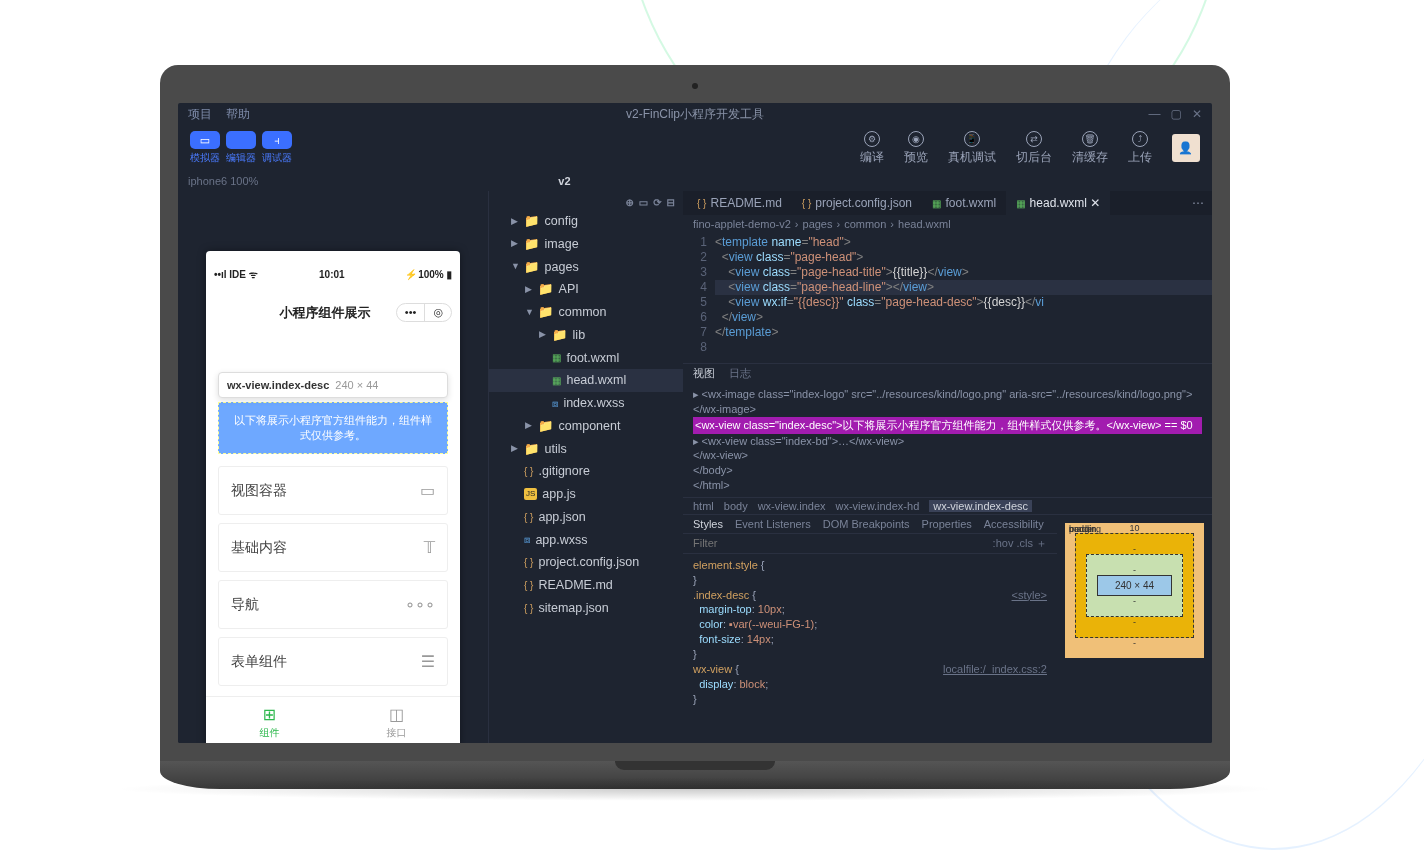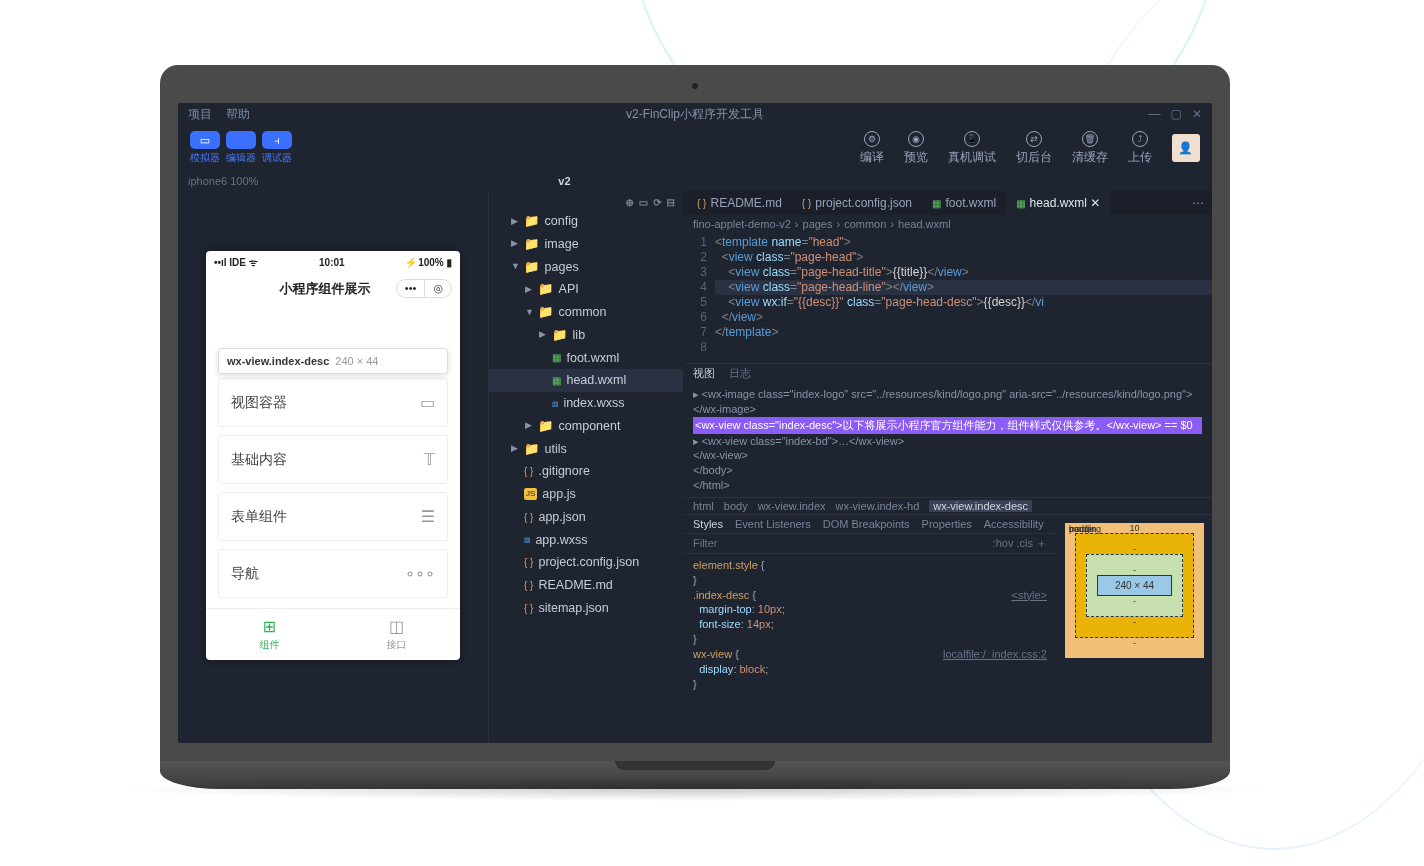--- a/index.html
+++ b/index.html
@@ -37,21 +37,21 @@
 
 
 .status-row { display:flex; align-items:center; height:20px; padding:0 10px; color:#6a7388; font-size:11px; border-bottom:0; }
 
 
 .main { flex:1; display:flex; min-height:0; }
 
 
 .sim-pane { width:310px; background:#1e2430; display:flex; align-items:flex-start; justify-content:center; padding-top:60px; }
 .phone { width:254px; background:#fff; border-radius:4px; color:#222; box-shadow:0 0 8px #0006; }
-.ph-status { display:flex; align-items:center; justify-content:space-between; padding:4px 8px; font-size:10px; font-weight:600; }
+.ph-status { display:flex; align-items:center; justify-content:space-between; padding:16px 8px; font-size:10px; font-weight:600; }
 .ph-head { display:flex; align-items:center; justify-content:space-between; padding:6px 8px 10px; }
 .ph-title { flex:1; text-align:center; font-size:13px; font-weight:600; }
 .capsule { display:flex; gap:0; border:1px solid #ddd; border-radius:20px; overflow:hidden; }
 .capsule span { padding:2px 8px; font-size:11px; }
 .tooltip { margin:40px 12px 4px; background:#fff; border:1px solid #ddd; border-radius:4px; box-shadow:0 2px 6px #0002; padding:6px 8px; font-size:11px; display:flex; gap:6px; position:relative; }
 .tooltip b { color:#333; }
 .tooltip .dim { color:#999; }
 .hl-box { margin:0 12px 12px; background:#6ea8ff; color:#fff; padding:10px; font-size:11px; text-align:center; border:1px dashed #ff9; }
 .sect { margin:0 12px 8px; background:#fff; border:1px solid #eee; border-radius:3px; padding:14px 12px; display:flex; align-items:center; justify-content:space-between; font-size:14px; color:#444; }
 .sect-icon { color:#999; font-size:16px; }
@@ -88,21 +88,21 @@
 .gutter div, .lines div { height:15px; line-height:15px; white-space:pre; }
 .lines { flex:1; overflow:hidden; }
 .tag { color:#5a9dd6; } .attr { color:#9cdcfe; } .str { color:#ce9178; } .punc{ color:#808080; } .expr{ color:#d4d4d4; }
 .hl-line { background:#2a3142; }
 
 
 .devtools { flex:1; display:flex; flex-direction:column; border-top:1px solid #2a3040; min-height:0; font-size:11px; }
 .dt-tabs { display:flex; gap:14px; padding:2px 10px; color:#6a7388; }
 .dt-tabs .act { color:#c8cdd6; }
 .dt-elems { padding:4px 10px; font-family:Consolas,monospace; color:#8a93a8; font-size:11px; line-height:1.35; }
-.dt-elems .sel-row { background:#8b5cf6; color:#fff; padding:1px 2px; }
+.dt-elems .sel-row { background:#a21caf; color:#fff; padding:1px 2px; }
 .dt-crumb { display:flex; gap:10px; padding:2px 10px; color:#7a8398; border-top:1px solid #2a3040; border-bottom:1px solid #2a3040; }
 .dt-crumb .act { background:#3a4258; color:#d0d4dc; padding:0 4px; }
 .dt-lower { flex:1; display:flex; min-height:0; }
 .styles-col { flex:1; display:flex; flex-direction:column; }
 .styles-tabs { display:flex; gap:12px; padding:3px 10px; color:#7a8398; }
 .styles-tabs .act { color:#d0d4dc; }
 .filter-row { display:flex; padding:2px 10px; color:#6a7388; border-top:1px solid #2a3040; border-bottom:1px solid #2a3040; }
 .filter-row input { background:none; border:none; color:#8a93a8; flex:1; outline:none; font-size:11px; }
 .filter-row .hov { margin-left:auto; }
 .css-rules { padding:4px 10px; font-family:Consolas,monospace; color:#9aa3b8; line-height:1.35; }
@@ -201,36 +201,37 @@
        <span class="ph-title">小程序组件展示</span>
        <div class="capsule">
         <span>•••</span>
         <span style="border-left:1px solid #ddd">◎</span>
        </div>
       </div>
       <div class="tooltip">
        <b>wx-view.index-desc</b>
        <span class="dim">240 × 44</span>
       </div>
+      <div class="hl-box">以下将展示小程序官方组件能力，组件样式仅供参考。</div>
       <div id="sim-sections">
                 <div class="sect">
    <span>视图容器</span>
                   <span class="sect-icon">▭</span>
                 </div>
                 <div class="sect">
    <span>基础内容</span>
                   <span class="sect-icon">𝕋</span>
                 </div>
                 <div class="sect">
+   <span>导航</span>
+                  <span class="sect-icon">∘∘∘</span>
+                </div>
+                <div class="sect">
    <span>表单组件</span>
                   <span class="sect-icon">☰</span>
-                </div>
-                <div class="sect">
-   <span>导航</span>
-                  <span class="sect-icon">∘∘∘</span>
                 </div>
               </div>
       <div class="ph-tab" id="ph-tabs">
                 <div class="ph-tab-item active">
    <span class="ph-tab-icon">⊞</span>组件</div>
                 <div class="ph-tab-item ">
    <span class="ph-tab-icon">◫</span>接口</div>
               </div>
      </div>
     </div>
@@ -405,20 +406,21 @@
                   </div>
         <div class="filter-row">
          <input placeholder="Filter" style="">
          <span class="hov">:hov .cls ＋</span>
         </div>
         <div class="css-rules" id="css-rules">
                     <div><span class="sel">element.style</span> {<span class="src"></span></div>
                     <div>}</div>
                     <div><span class="sel">.index-desc</span> {<span class="src">&lt;style&gt;</span></div>
                     <div>&nbsp;&nbsp;<span class="prop">margin-top</span>: <span class="val">10px</span>;</div>
+                    <div>&nbsp;&nbsp;<span class="prop">color</span>: <span class="val">▪var(--weui-FG-1)</span>;</div>
                     <div>&nbsp;&nbsp;<span class="prop">font-size</span>: <span class="val">14px</span>;</div>
                     <div>}</div>
                     <div><span class="sel">wx-view</span> {<span class="src">localfile:/_index.css:2</span></div>
                     <div>&nbsp;&nbsp;<span class="prop">display</span>: <span class="val">block</span>;</div>
                     <div>}</div>
                   </div>
        </div>
        <div class="box-model">
         <div class="bm-margin">
          <span class="bm-label">margin</span>

